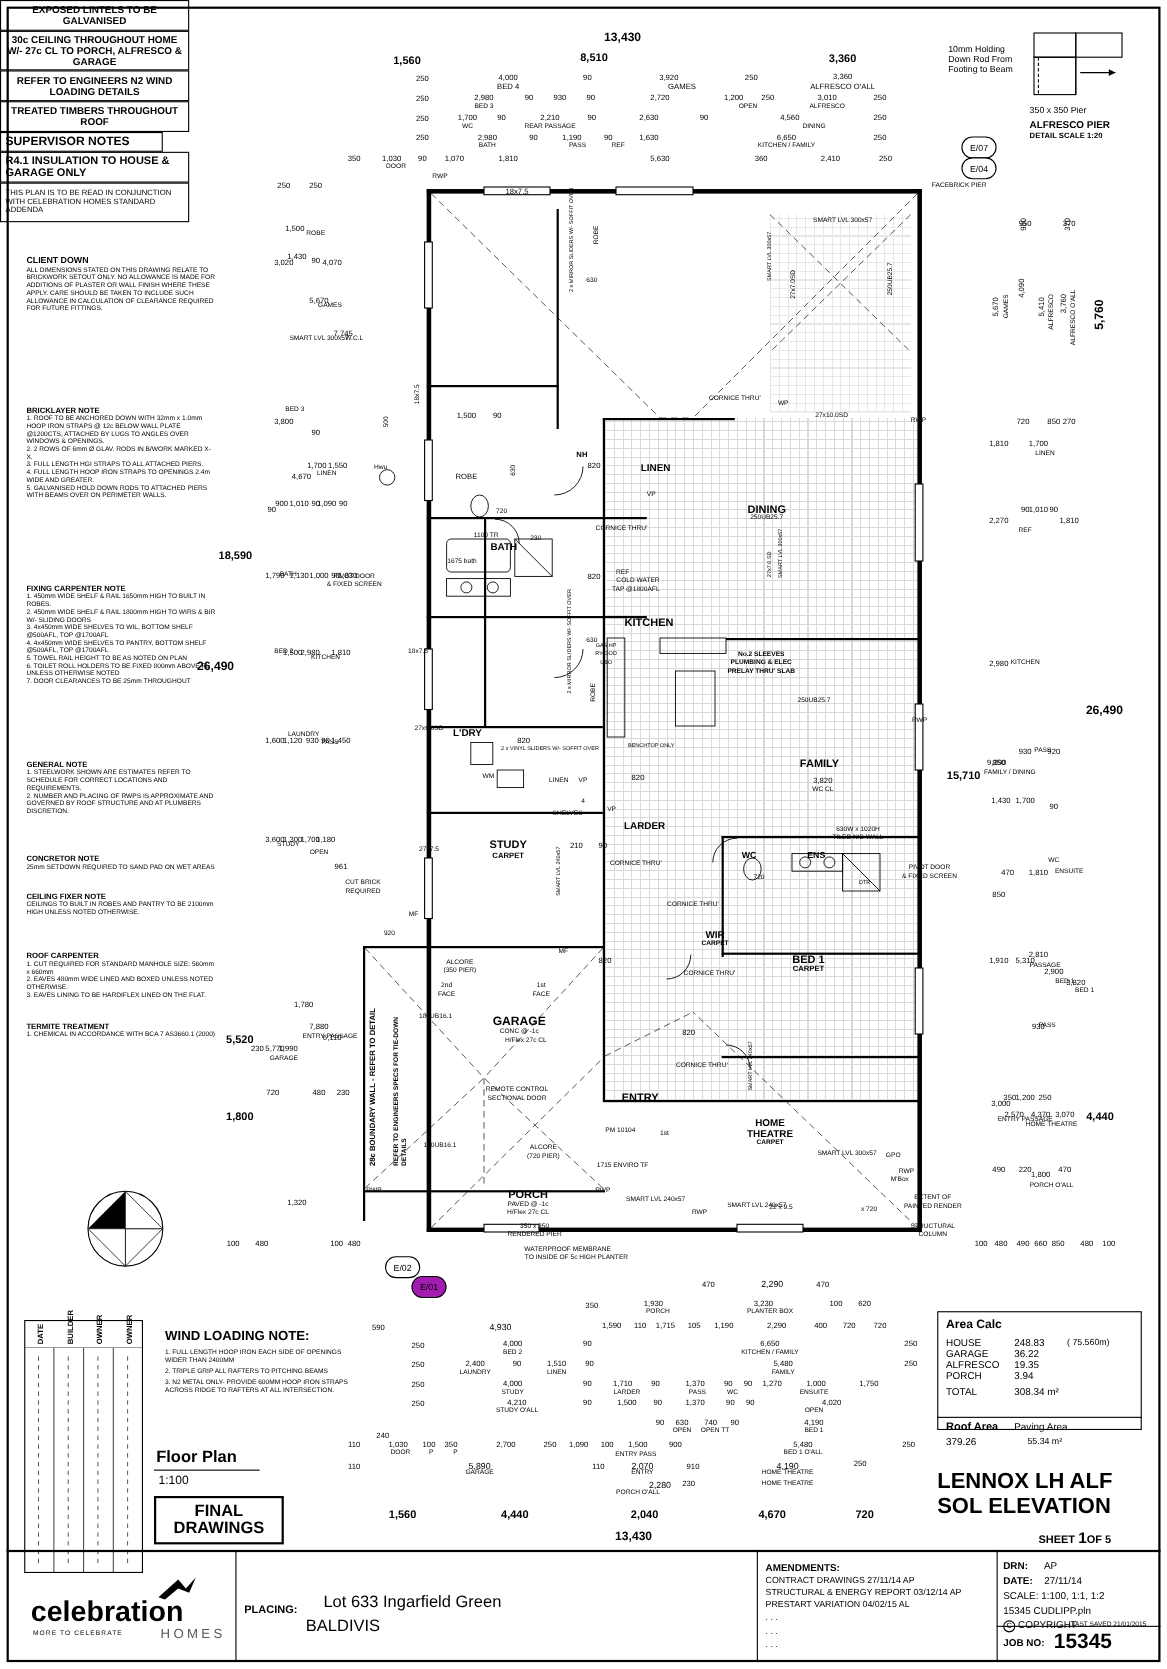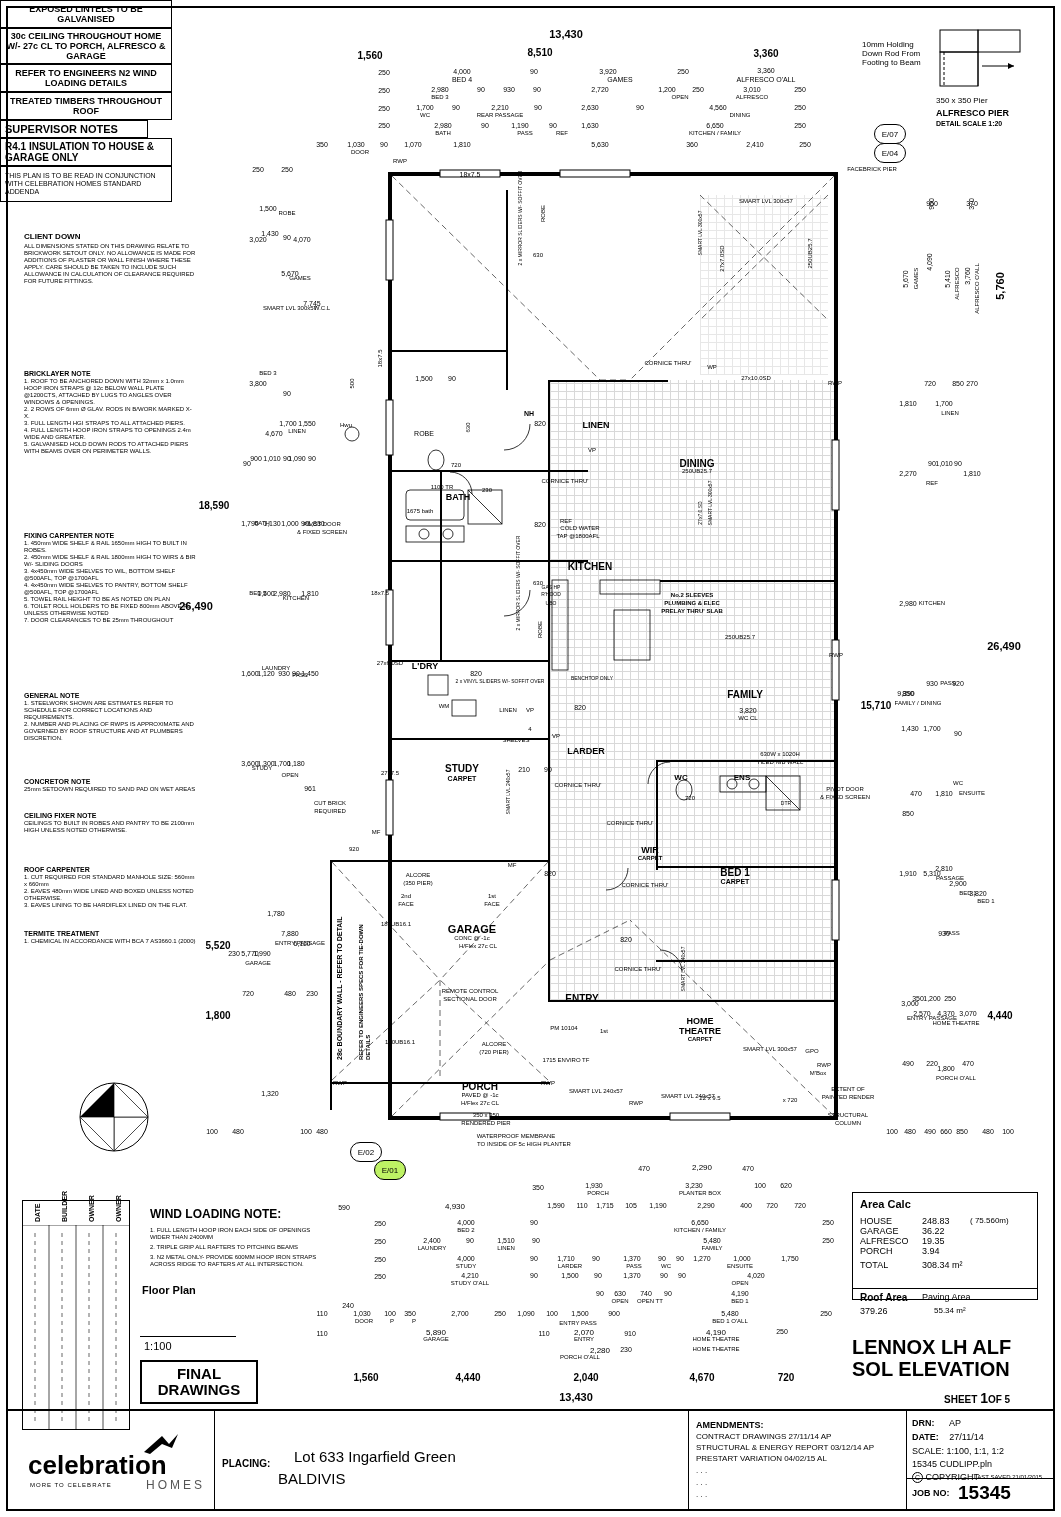--- a/index.html
+++ b/index.html
@@ -702,34 +702,34 @@
       <div class="abs" style="left: 892px; top: 1128px; font-size: 7px; line-height: 8px; white-space: pre-line; transform: translateX(-50%);">100</div>
       <div class="abs" style="left: 910px; top: 1128px; font-size: 7px; line-height: 8px; white-space: pre-line; transform: translateX(-50%);">480</div>
       <div class="abs" style="left: 930px; top: 1128px; font-size: 7px; line-height: 8px; white-space: pre-line; transform: translateX(-50%);">490</div>
       <div class="abs" style="left: 946px; top: 1128px; font-size: 7px; line-height: 8px; white-space: pre-line; transform: translateX(-50%);">660</div>
       <div class="abs" style="left: 962px; top: 1128px; font-size: 7px; line-height: 8px; white-space: pre-line; transform: translateX(-50%);">850</div>
     </div>
   <div id="bubble-layer">
       <div class="abs" style="left: 874px; top: 124px; width: 30px; height: 18px; border: 1px solid rgb(0, 0, 0); border-radius: 10px; display: flex; align-items: center; justify-content: center; font-size: 8px; background: rgb(255, 255, 255);">E/07</div>
       <div class="abs" style="left: 874px; top: 143px; width: 30px; height: 18px; border: 1px solid rgb(0, 0, 0); border-radius: 10px; display: flex; align-items: center; justify-content: center; font-size: 8px; background: rgb(255, 255, 255);">E/04</div>
       <div class="abs" style="left: 350px; top: 1142px; width: 30px; height: 18px; border: 1px solid rgb(0, 0, 0); border-radius: 10px; display: flex; align-items: center; justify-content: center; font-size: 8px; background: rgb(255, 255, 255);">E/02</div>
-      <div class="abs" style="left: 374px; top: 1160px; width: 30px; height: 18px; border: 1px solid rgb(0, 0, 0); border-radius: 10px; display: flex; align-items: center; justify-content: center; font-size: 8px; background: #bef264;">E/01</div>
+      <div class="abs" style="left: 374px; top: 1160px; width: 30px; height: 18px; border: 1px solid rgb(0, 0, 0); border-radius: 10px; display: flex; align-items: center; justify-content: center; font-size: 8px; background: #a21caf;">E/01</div>
     </div>
 
   <div class="abs rot t7 b" style="left:336px;top:1060px;">28c BOUNDARY WALL - REFER TO DETAIL</div>
   <div class="abs rot t6 b" style="left:358px;top:1060px;width:160px;white-space:normal;">REFER TO ENGINEERS SPECS FOR TIE-DOWN DETAILS</div>
 
   <div class="abs" style="left:150px;top:1208px;width:170px;">
     <div class="t12 b">WIND LOADING NOTE:</div>
     <div class="t6" style="margin-top:6px;">1. FULL LENGTH HOOP IRON EACH SIDE OF OPENINGS WIDER THAN 2400MM</div>
     <div class="t6" style="margin-top:3px;">2. TRIPLE GRIP ALL RAFTERS TO PITCHING BEAMS</div>
     <div class="t6" style="margin-top:3px;">3. N2 METAL ONLY- PROVIDE 600MM HOOP IRON STRAPS ACROSS RIDGE TO RAFTERS AT ALL INTERSECTION.</div>
   </div>
 
-  <div class="abs t12 b" style="left:142px;top:1284px;font-size:11px;">
+  <div class="abs t12 b" style="left:142px;top:1318px;font-size:15px;">
     <span>Floor Plan</span>
   </div>
   <div class="abs" style="left:144px;top:1340px;font-size:11px;">
     <span>1:100</span>
   </div>
   <div class="abs" style="left:140px;top:1336px;width:96px;height:1px;background:#000;"></div>
 
   <div class="bxs c" style="left:140px;top:1360px;width:118px;height:44px;display:flex;align-items:center;justify-content:center;">
     <span class="b" style="font-size:15px;line-height:16px;">FINAL DRAWINGS</span>
   </div>

